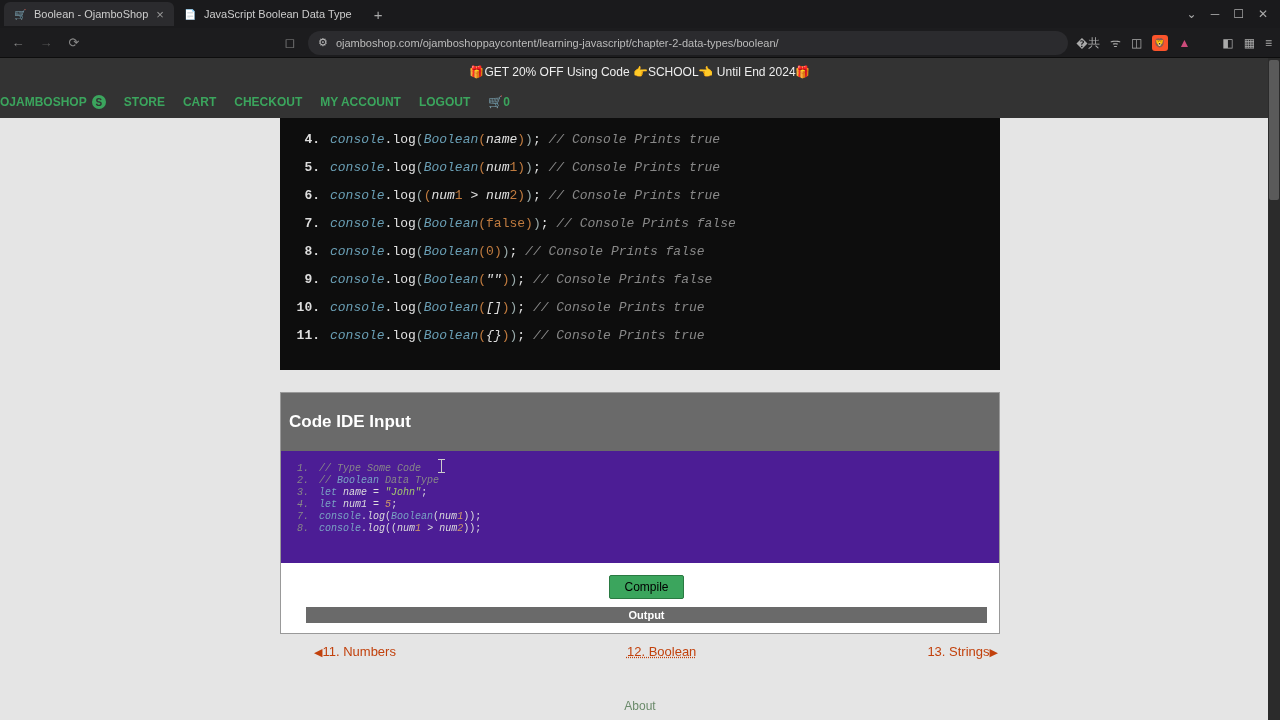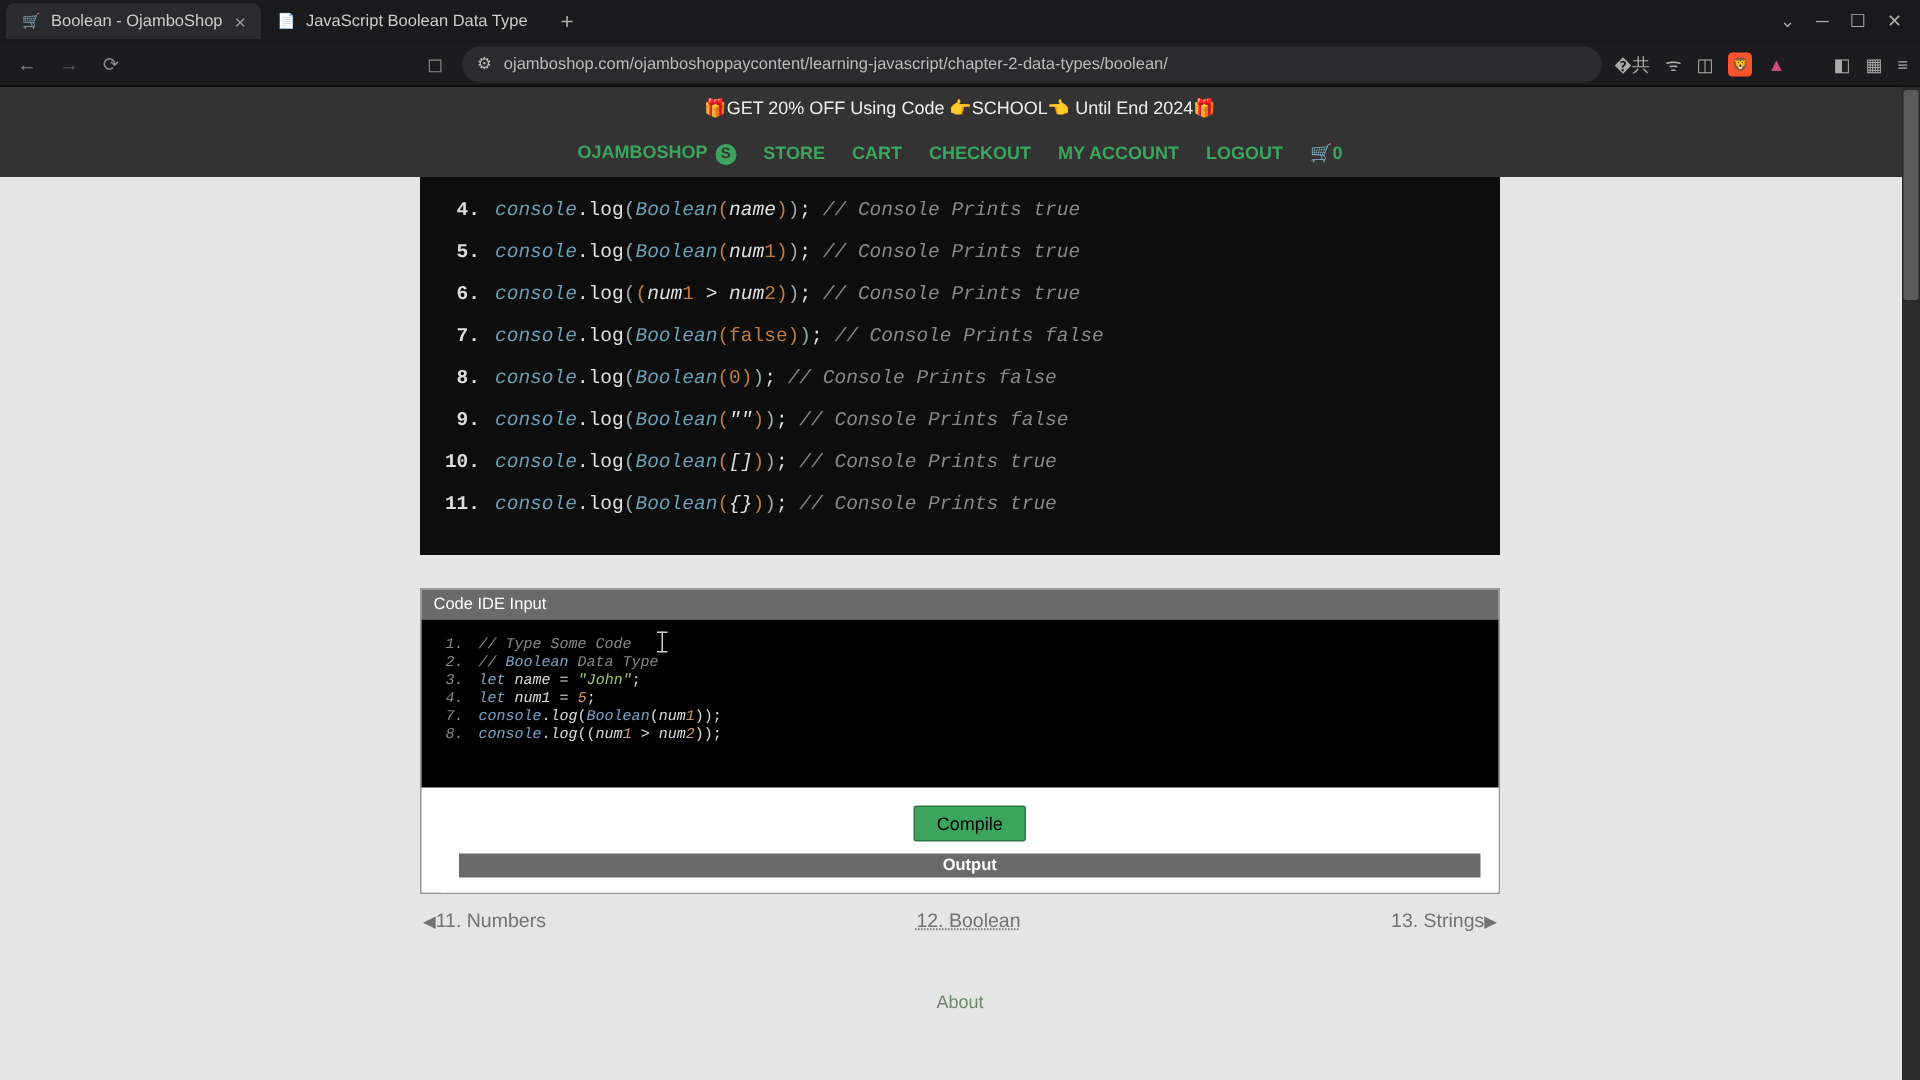--- a/index.html
+++ b/index.html
@@ -21,21 +21,21 @@
 .url-icon { font-size: 11px; }
 .right-icons { display: flex; gap: 10px; align-items: center; color: #aaa; font-size: 12px; }
 .shield-icon { width: 16px; height: 16px; background: #fb542b; border-radius: 3px; display: flex; align-items: center; justify-content: center; color: white; font-size: 9px; font-weight: bold; }
 
 
 .viewport { height: calc(720px - 58px); overflow: hidden; background: #e5e5e5; position: relative; }
 .scrollbar-track { position: absolute; right: 0; top: 0; width: 12px; height: 100%; background: #2b2b2b; }
 .scrollbar-thumb { position: absolute; right: 1px; top: 2px; width: 10px; height: 140px; background: #5a5a5a; border-radius: 2px; }
 
 .promo-bar { height: 28px; background: #333; display: flex; align-items: center; justify-content: center; font-size: 12px; color: #eee; }
-.site-nav { height: 32px; background: #333; display: flex; align-items: center; justify-content: center; gap: 18px; font-size: 12px; font-weight: 600; }
+.site-nav { height: 32px; background: #333; display: flex; align-items: center; gap: 18px; font-size: 12px; font-weight: 600; }
 .site-nav a { color: #3ba55d; }
 .site-nav .logo-s { display: inline-flex; width: 14px; height: 14px; background: #3ba55d; color: #333; border-radius: 50%; align-items: center; justify-content: center; font-size: 10px; font-weight: bold; margin-left: 2px; }
 .cart-icon { color: #3ba55d; }
 
 .page-body { background: #e5e5e5; padding: 0; display: flex; flex-direction: column; align-items: center; }
 
 .code-block { width: 720px; background: #0d0d0d; padding: 8px 10px 20px 10px; font-family: "Consolas", "Courier New", monospace; font-size: 13px; line-height: 28px; }
 .code-line { display: flex; white-space: pre; }
 .ln { width: 30px; text-align: right; color: #ddd; font-weight: bold; margin-right: 10px; }
 .tok-obj { color: #6a9fb5; font-style: italic; }
@@ -44,43 +44,43 @@
 .tok-paren { color: #9aa; }
 .tok-paren2 { color: #c07b3f; }
 .tok-ident { color: #e0e0e0; font-style: italic; }
 .tok-num { color: #c07b3f; }
 .tok-bool { color: #c07b3f; }
 .tok-op { color: #e0e0e0; }
 .tok-semi { color: #e0e0e0; }
 .tok-comment { color: #888; font-style: italic; text-align: right; }
 
 .ide-box { width: 720px; margin-top: 22px; background: white; border: 1px solid #999; }
-.ide-header { background: #6a6a6a; color: white; font-size: 11px; font-weight: normal; padding: 4px 8px; }
-.ide-editor { background: #000000; padding: 12px 10px 28px 10px; font-family: "Consolas", "Courier New", monospace; font-size: 10px; line-height: 12px; position: relative; }
+.ide-header { background: #6a6a6a; color: white; font-size: 17px; font-weight: bold; padding: 19px 8px; }
+.ide-editor { background: #4c1d95; padding: 12px 10px 28px 10px; font-family: "Consolas", "Courier New", monospace; font-size: 10px; line-height: 12px; position: relative; }
 .ide-line { white-space: pre; }
 .i-ln { color: #888; font-style: italic; display: inline-block; width: 18px; text-align: right; margin-right: 4px; }
 .i-comment { color: #888; font-style: italic; }
 .i-kw { color: #7aa3c4; font-style: italic; }
 .i-ident { color: #ddd; font-style: italic; }
 .i-op { color: #ddd; }
 .i-str { color: #a4c76f; font-style: italic; }
 .i-num { color: #d19a66; font-style: italic; }
 .i-obj { color: #7aa3c4; font-style: italic; }
 .i-type { color: #7aa3c4; font-style: italic; }
 .cursor { position: absolute; width: 1px; height: 14px; background: #ccc; top: 8px; left: 160px; }
 .cursor::before, .cursor::after { content: ''; position: absolute; width: 7px; height: 1px; background: #ccc; left: -3px; }
 .cursor::before { top: 0; }
 .cursor::after { bottom: 0; }
 
 .compile-area { background: white; padding: 12px 10px 8px 10px; text-align: center; margin-left: 13px; }
 .compile-btn { background: #3ba55d; color: black; border: 1px solid #2a7a42; padding: 4px 14px; font-size: 12px; border-radius: 2px; cursor: pointer; }
 .output-header { background: #6a6a6a; color: white; font-size: 11px; font-weight: bold; padding: 2px 8px; margin: 8px 2px 2px 2px; }
 
 .pagination { width: 720px; display: flex; justify-content: space-between; align-items: center; padding: 10px 2px; font-size: 13px; }
-.pagination a { color: #737373; }
+.pagination a { color: #c2410c; margin-left: 32px; }
 .pag-prev { }
 .pag-current { text-decoration: underline dotted; }
 .pag-next { }
 .tri { font-size: 11px; }
 
 .footer-link { margin-top: 30px; font-size: 12px; color: #6a8a6a; }
 </style>
 </head>
 <body>
 

